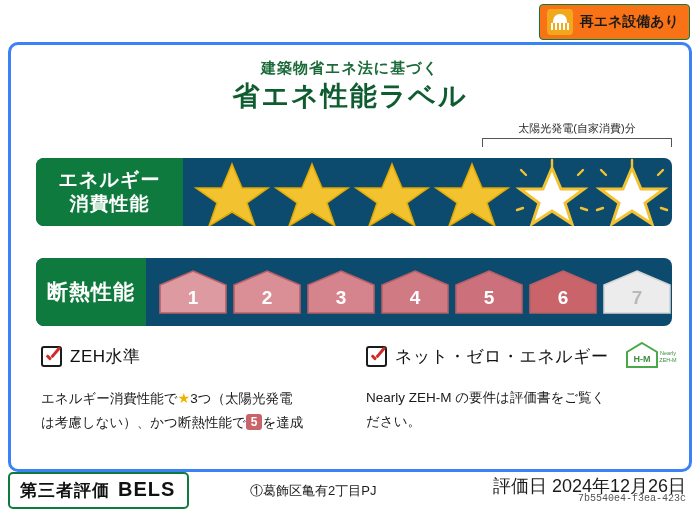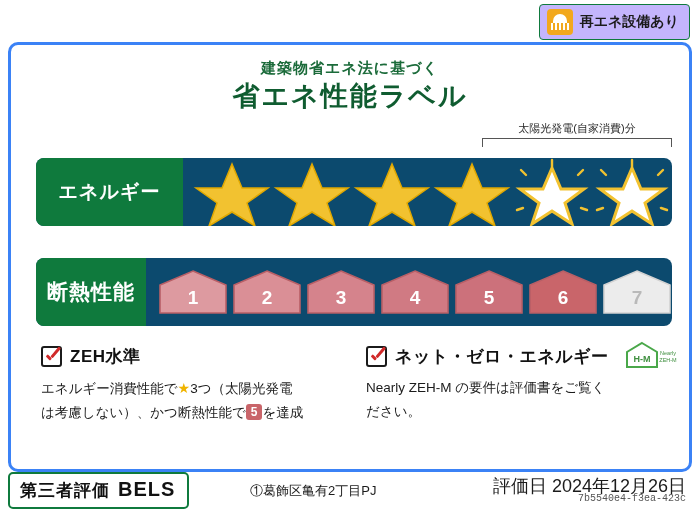--- a/index.html
+++ b/index.html
@@ -23,21 +23,21 @@
     background:#ffffff;
     padding:5px 12px 6px 12px;
     font-size:15px; font-weight:bold; color:#1b1b1b;
     letter-spacing:0.5px;
   }
   .renewable-badge{
     position:absolute; right:10px; top:4px;
     display:flex; align-items:center; gap:7px;
     border:1.5px solid #0f7a3d;
     border-radius:4px;
-    background:#c4b5fd;
+    background:#f97316;
     padding:4px 10px 4px 7px;
   }
   .renewable-badge .label{
     font-size:14px; font-weight:bold; color:#1b1b1b;
   }
   .sun-icon{
     width:26px;height:26px;
     border-radius:4px;
     background:#f2a81d;
     position:relative;
@@ -166,24 +166,24 @@
     width:6px; height:2.5px; background:#d12a2a; transform:rotate(45deg);
     border-radius:1px;
   }
   .checkbox:after{
     content:"";
     position:absolute; left:6px; top:3px;
     width:13px; height:2.5px; background:#d12a2a; transform:rotate(-50deg);
     border-radius:1px;
   }
   .check-title{
-    font-size:17px; font-weight:bold; color:#111; letter-spacing:0.5px;
+    font-size:17px; font-weight:normal; color:#111; letter-spacing:0.5px;
   }
   .check-body{
-    margin-top:8px;
+    margin-top:18px;
     font-size:13.5px; color:#1b1b1b; line-height:1.75;
   }
   .inline-star{ color:#f0b400; font-size:14px; }
   .inline-num{
     display:inline-block;
     background:#c9656a; color:#fff; font-weight:bold;
     border-radius:3px; padding:0 5px; font-size:12px; line-height:16px;
     vertical-align:1px;
   }
   .nzeh-icon{
@@ -235,20 +235,21 @@
   </div>
 
   <div class="solar-note">
     <div class="txt">太陽光発電(自家消費)分</div>
     <div class="bracket"></div>
   </div>
 
   <div class="rowband" id="row-energy">
     <div class="rowlabel">
       <div>エネルギー</div>
+      <div>消費性能</div>
     </div>
     <div class="stars">
 
       <div class="star">
         <svg width="78" height="68" viewBox="0 0 78 68">
             <polygon points="39,6 49,30 75,30 54,45 62,68 39,54 16,68 24,45 3,30 29,30" fill="#f2c230" stroke="#e0a800" stroke-width="1.5"></polygon>
           </svg>
       </div>
       <div class="star">
         <svg width="78" height="68" viewBox="0 0 78 68">

